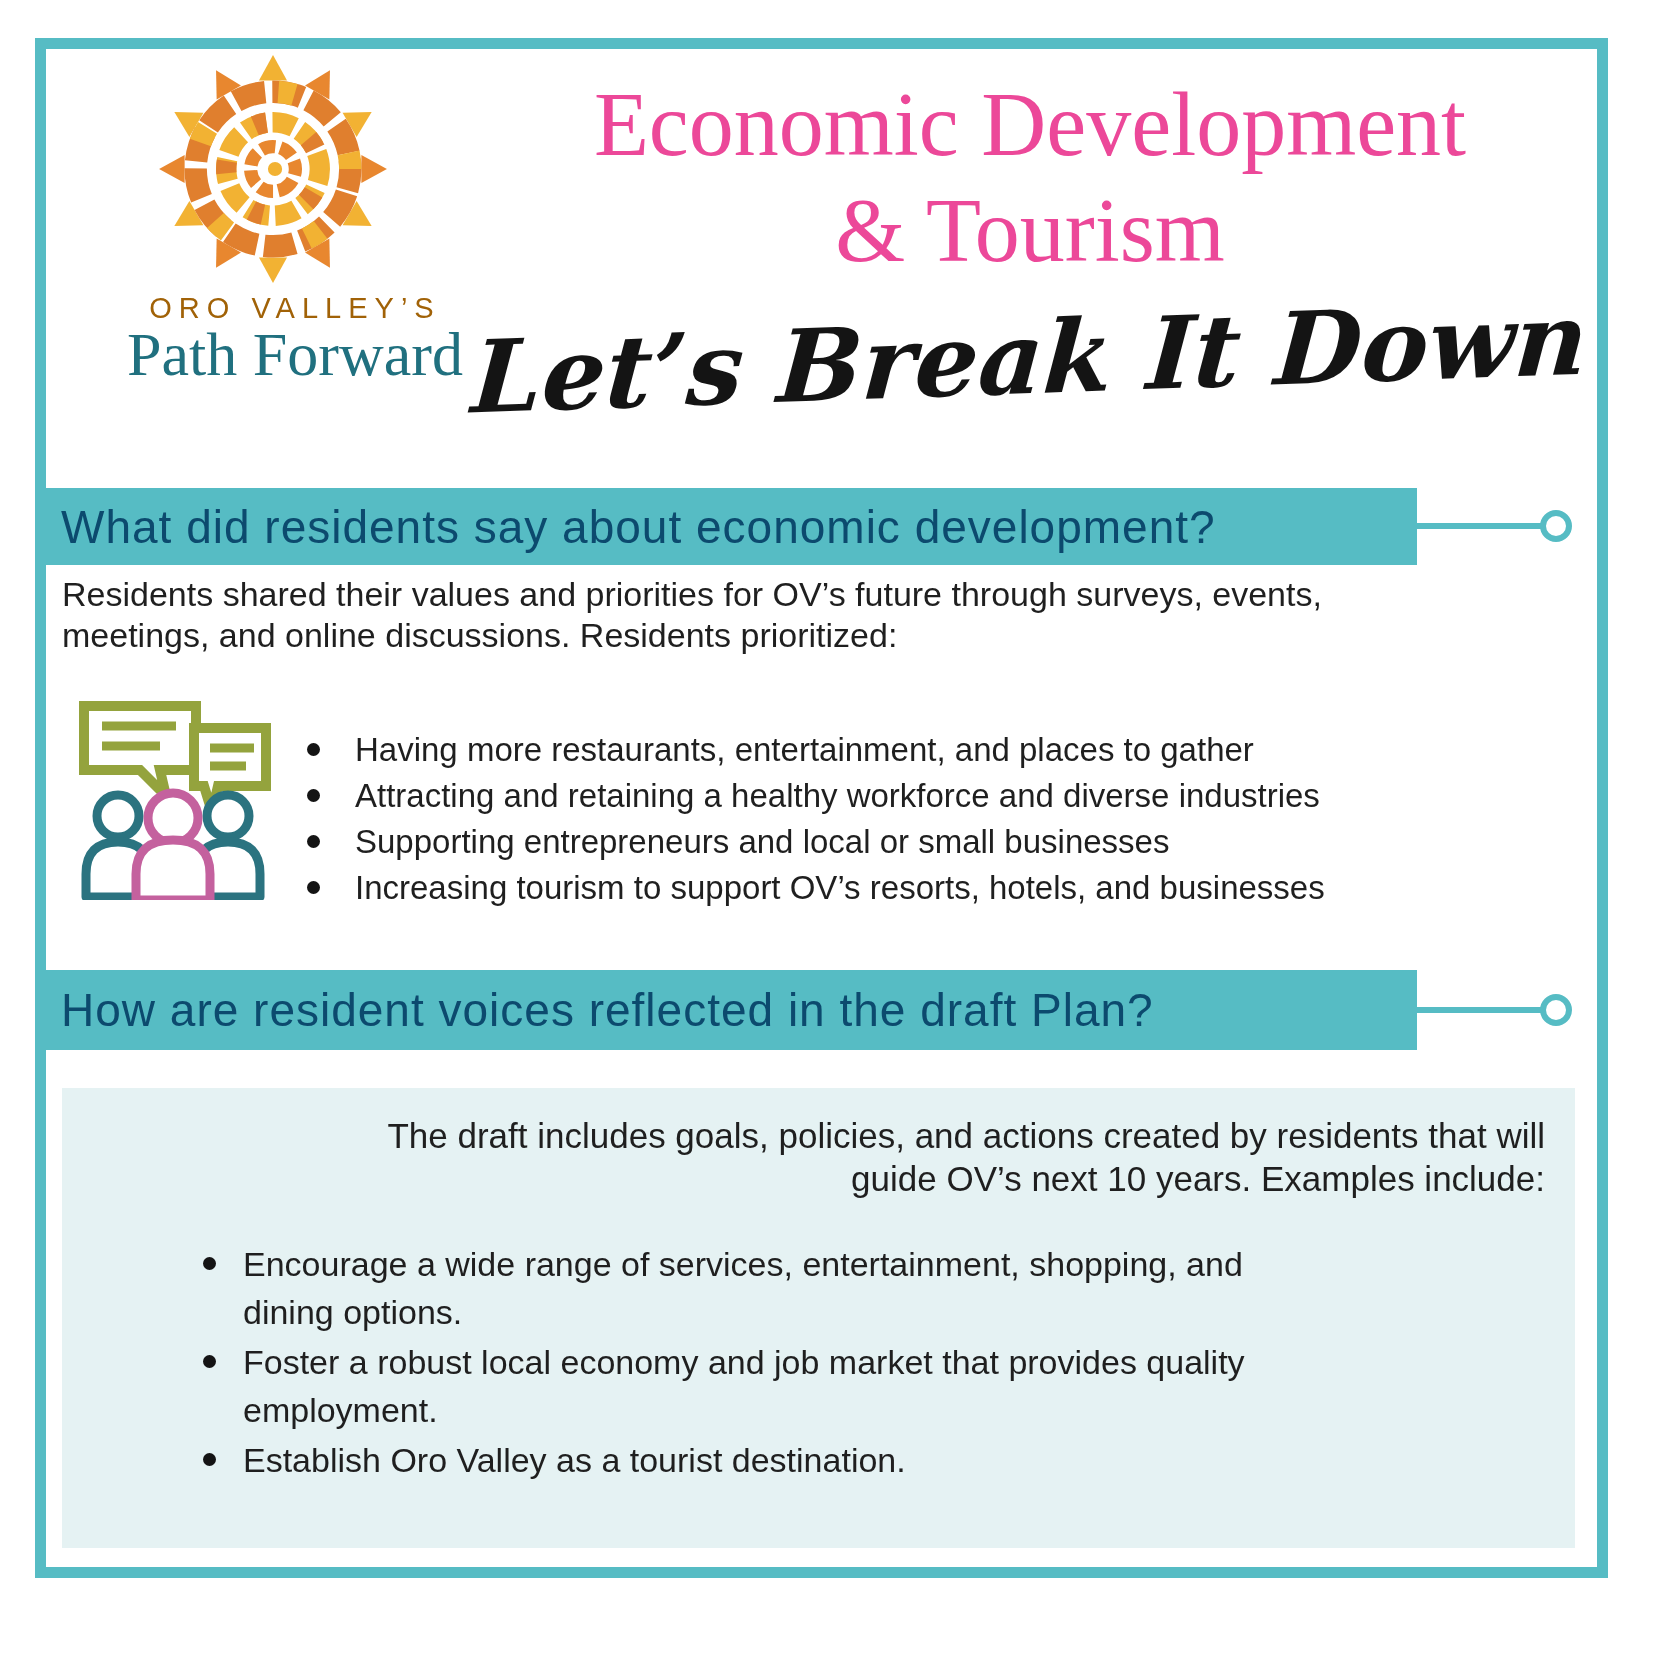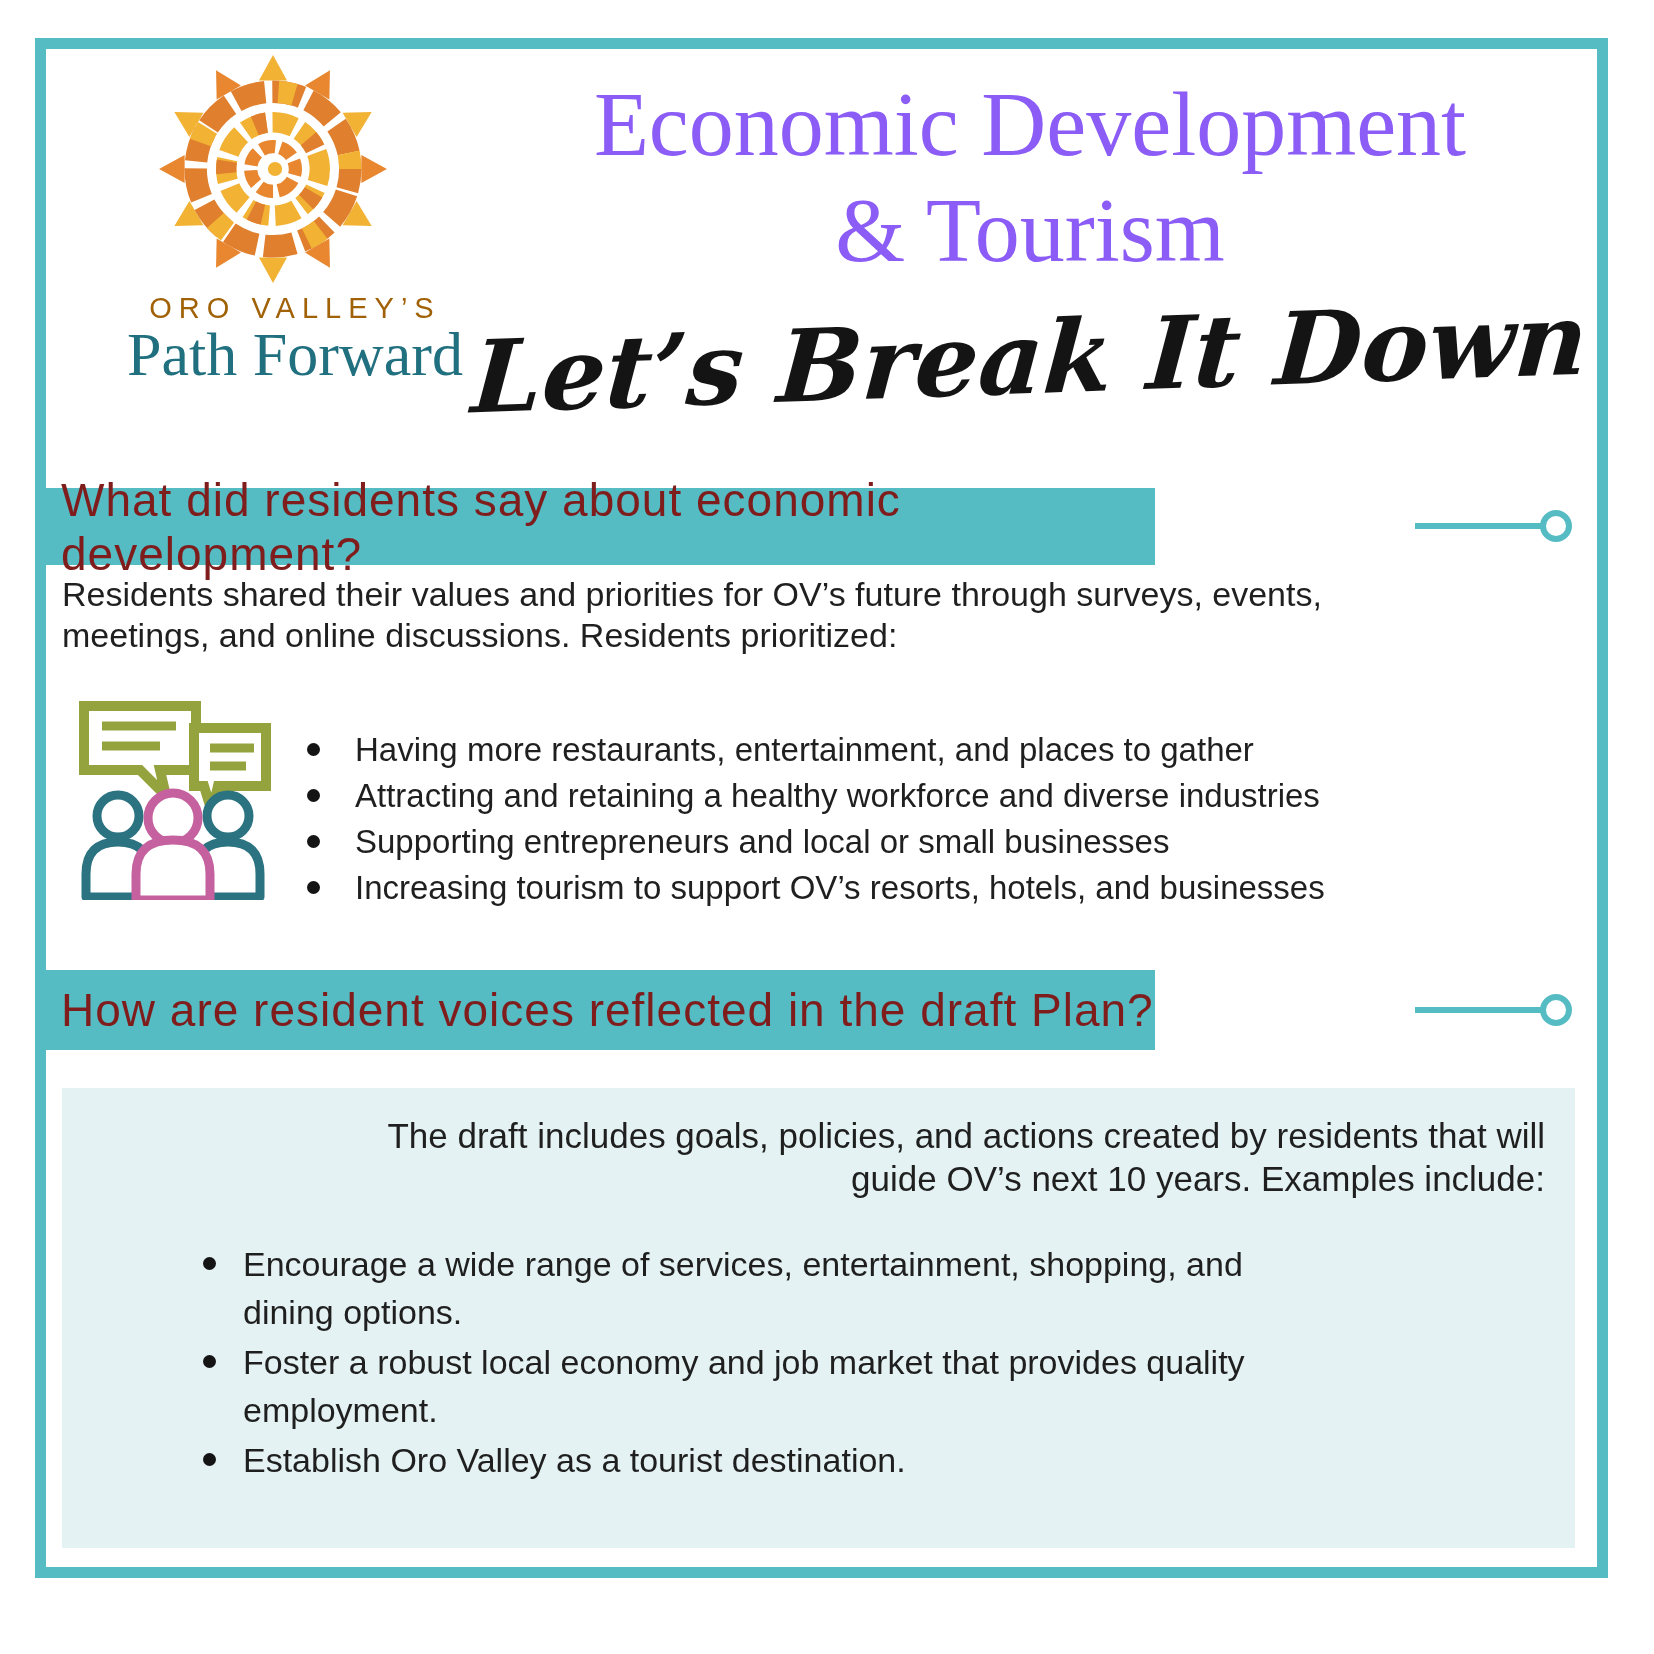--- a/index.html
+++ b/index.html
@@ -21,33 +21,33 @@
     font-size:29px; letter-spacing:7px; color:#a16207; font-weight:400;
   }
   .logo-name {
     position:absolute; left:85px; top:322px; width:420px; text-align:center;
     font-family:"Liberation Serif", serif; font-weight:400;
     font-size:62px; color:#20707f; line-height:1.05;
   }
   .title-block { position:absolute; left:470px; top:72px; width:1120px; text-align:center; }
   .title-line {
     font-family:"Liberation Serif", serif; font-weight:500;
-    font-size:90px; line-height:1.18; color:#8b5cf6;
+    font-size:90px; line-height:1.18; color:#ec4899;
   }
   .title-script {
     margin-top:14px;
     font-family:"DejaVu Serif", serif; font-style:italic; font-weight:700;
     font-size:100px; line-height:1.2; color:#141414;
     transform:rotate(-2deg) skewX(-6deg);
   }
   
   .banner {
-    position:absolute; left:35px; width:1120px; background:#56bcc4;
+    position:absolute; left:35px; width:1382px; background:#56bcc4;
     display:flex; align-items:center; padding-left:26px;
-    color:#7f1d1d; font-size:46px; font-weight:400; letter-spacing:1px;
+    color:#0c4a6e; font-size:46px; font-weight:400; letter-spacing:1px;
   }
   .banner-1 { top:488px; height:77px; }
   .banner-2 { top:970px; height:80px; }
   .conn-line { position:absolute; left:1415px; width:129px; height:6px; background:#56bcc4; }
   .conn-line-1 { top:523px; }
   .conn-line-2 { top:1007px; }
   .conn-ring {
     position:absolute; left:1540px; width:32px; height:32px;
     border:6px solid #56bcc4; border-radius:50%; background:#ffffff;
   }

